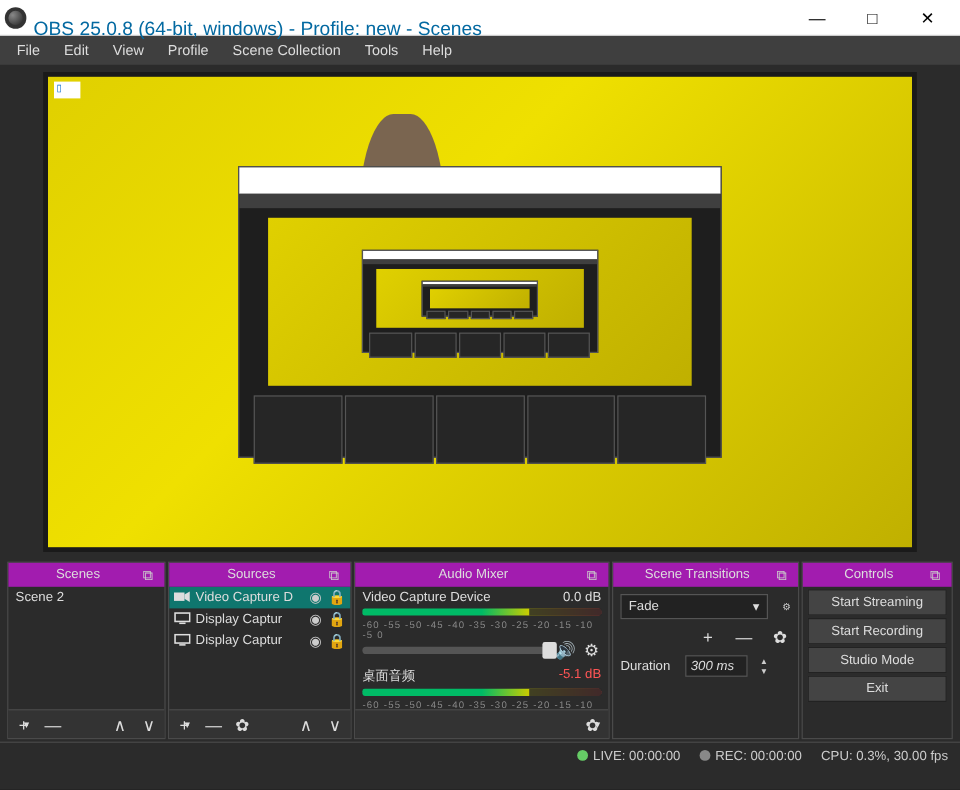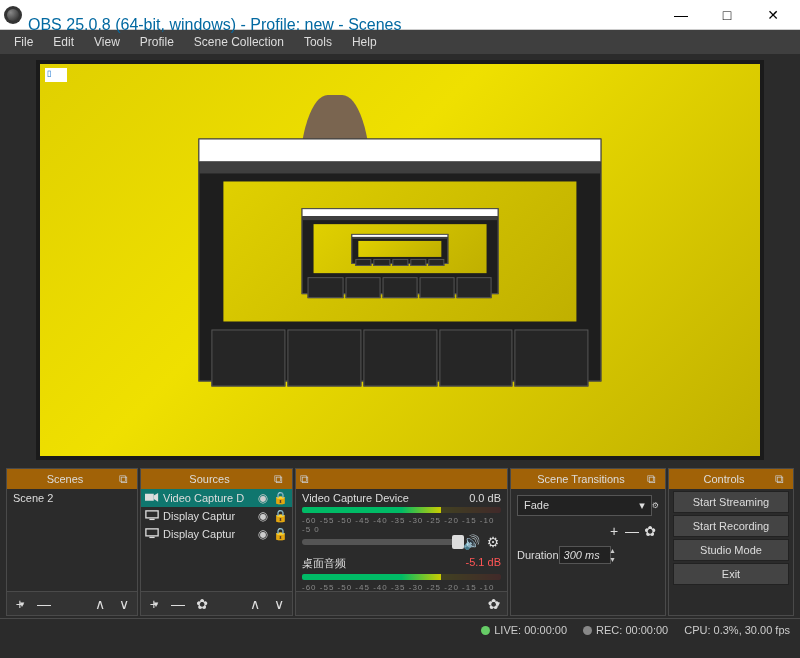--- a/index.html
+++ b/index.html
@@ -22,21 +22,21 @@
 .recurse .rprev { margin: 2% 6%; height: 58%; background: linear-gradient(135deg,#e0d000,#c0b000); position: relative; }
 .recurse .rpanels { margin: 1% 3%; height: 24%; display: flex; gap: 2px; }
 .recurse .rpanel { flex: 1; background: #262626; border: 1px solid #555; }
 .char { position: absolute; background: #7a6550; }
 .char.c1 { left: 36%; top: 8%; width: 10%; height: 55%; border-radius: 40% 40% 0 0; }
 .char.c2 { left: 58%; top: 20%; width: 8%; height: 50%; border-radius: 40% 40% 0 0; }
 .tag { position:absolute; left:5px; top:4px; width:22px; height:14px; background:#fff; font-size:8px; color:#06c; padding:1px 2px;}
 
 .panels { display: flex; gap: 2px; padding: 2px 6px; height: 152px; }
 .panel { background: #2b2b2b; border: 1px solid #4a4a4a; display: flex; flex-direction: column; }
-.panel-header { height: 20px; background: #a16207; display: flex; align-items: center; padding: 0 4px; color: #ddd; font-size: 11px; font-family: monospace; }
+.panel-header { height: 20px; background: #a21caf; display: flex; align-items: center; padding: 0 4px; color: #ddd; font-size: 11px; font-family: monospace; }
 .panel-header-title { flex: 1; text-align: center; }
 .panel-body { flex: 1; overflow: hidden; }
 .panel-footer { height: 24px; background: #333; border-top: 1px solid #4a4a4a; display: flex; align-items: center; padding: 0 4px; gap: 6px; }
 
 .scenes { width: 132px; }
 .sources { width: 153px; }
 .mixer { flex: 1; }
 .transitions { width: 156px; }
 .controls { width: 126px; }
 
@@ -53,21 +53,21 @@
 .mixer-top { display:flex; justify-content:space-between; }
 .meter { height:6px; margin:3px 0; background:linear-gradient(to right,#0b6 0%,#0b6 50%,#cc0 70%,#c33 100%); border-radius:2px; position:relative;}
 .meter::after{content:'';position:absolute;right:0;top:0;bottom:0;width:30%;background:rgba(40,40,40,0.85);}
 .slider-row { display:flex; align-items:center; gap:6px;}
 .slider { flex:1; height:6px; background:#555; border-radius:3px; position:relative;}
 .slider-thumb { position:absolute; top:-4px; width:12px; height:14px; background:#ddd; border-radius:2px;}
 .vol-icon,.gear-icon { width:16px; color:#ddd; font-size:14px; text-align:center;}
 
 .trans-body { padding:6px; color:#ddd; font-size:11px; display:flex; flex-direction:column; gap:6px;}
 .trans-sel { background:#222; border:1px solid #555; padding:3px 6px; display:flex; justify-content:space-between;}
-.trans-row { display:flex; gap:0; align-items:center;}
+.trans-row { display:flex; gap:12px; align-items:center;}
 .spin { display:flex; flex-direction:column; font-size:8px; color:#ccc;}
 .numbox { background:#222; border:1px solid #555; padding:2px 4px; width:52px;font-style:italic;}
 
 .ctrl-btn { background:#444; border:1px solid #222; color:#ddd; font-size:11px; padding:4px; margin:2px 4px; text-align:center; cursor:pointer;}
 
 .footer-btn { width:18px; height:18px; color:#ddd; font-size:14px; display:flex; align-items:center; justify-content:center; cursor:pointer;}
 .sub { font-size:9px; margin-left:-4px;}
 
 .statusbar { height:22px; background:#2b2b2b; border-top:1px solid #4a4a4a; display:flex; align-items:center; justify-content:flex-end; padding:0 10px; color:#ccc; font-size:11px; font-family:monospace; gap:16px;}
 .dot { width:9px; height:9px; border-radius:50%; display:inline-block; margin-right:4px; vertical-align:middle;}
@@ -207,20 +207,21 @@
       <div class="footer-btn">—</div>
       <div class="footer-btn">✿</div>
       <div style="flex:1"></div>
       <div class="footer-btn">∧</div>
       <div class="footer-btn">∨</div>
     </div>
   </div>
 
   <div class="panel mixer">
     <div class="panel-header">
+      <span class="panel-header-title">Audio Mixer</span>
       <span class="popicon">⧉</span>
     </div>
     <div class="panel-body">
       <div class="mixer-ch">
         <div class="mixer-top">
           <span>Video Capture Device</span>
           <span>0.0 dB</span>
         </div>
         <div class="meter"></div>
         <div style="font-size:8px;color:#888;letter-spacing:1px">-60  -55  -50  -45  -40  -35  -30  -25  -20  -15  -10  -5  0</div>

